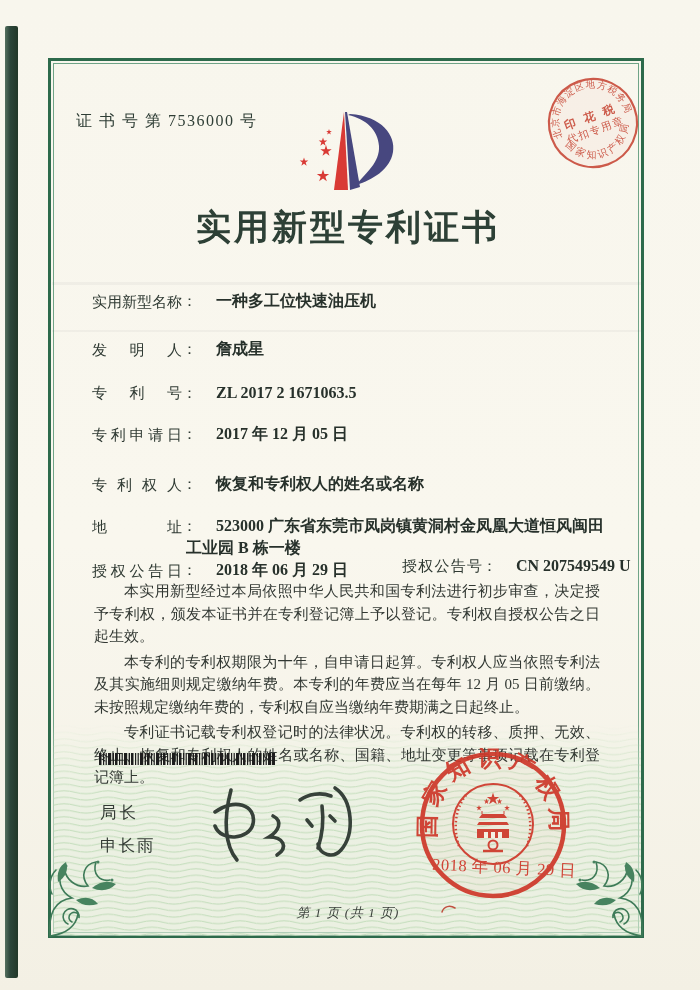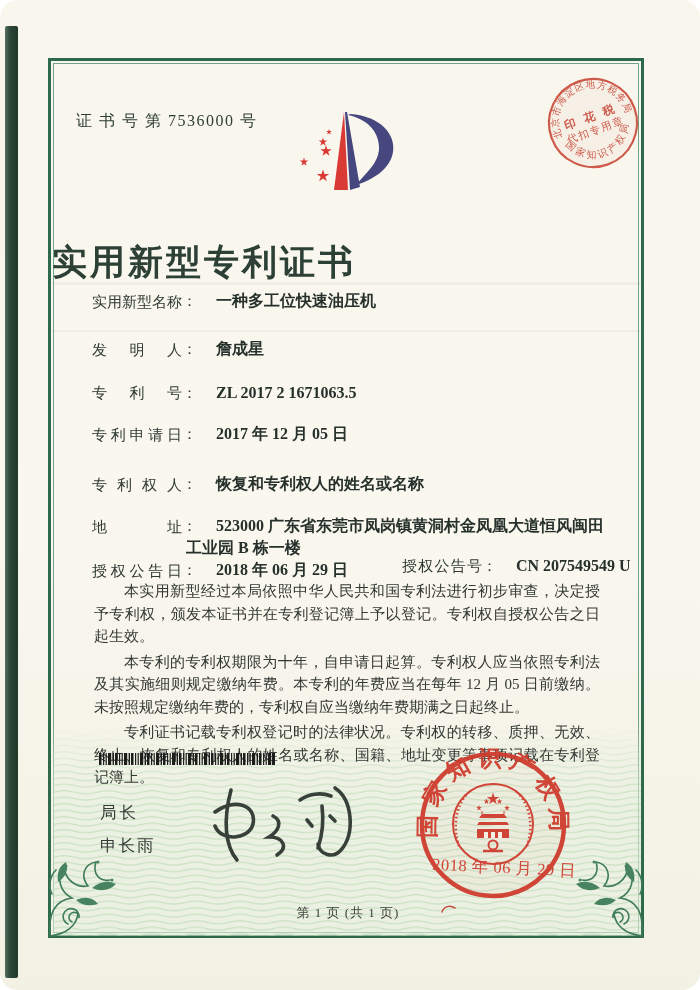--- a/index.html
+++ b/index.html
@@ -1,51 +1,51 @@
 <!DOCTYPE html>
 <html><head>
 <meta charset="utf-8">
 <style>
   html,body{margin:0;padding:0;background:#ffffff;}
   .stage{position:relative;width:700px;height:990px;overflow:hidden;
          background:linear-gradient(180deg,#f8f6ed 0%,#f9f7ee 55%,#f3f0e4 100%);
-         font-family:"Liberation Serif", serif;color:#2e3d34;border-radius:18px;}
+         font-family:"Liberation Serif", serif;color:#2e3d34;}
   .abs{position:absolute;}
   
   .spine{left:5px;top:26px;width:13px;height:952px;
          background:linear-gradient(90deg,#55705f,#2c463a 40%,#223829);border-radius:2px;}
   
   .frame{left:48px;top:58px;width:596px;height:880px;border:3px solid #2d6a4b;box-sizing:border-box;}
   .frame-inner{position:absolute;inset:2px;border:1.5px solid #6fa487;}
   
   .streak{left:52px;width:590px;background:rgba(110,110,110,.06);}
   
   .certno{left:76px;top:111px;font-size:16px;letter-spacing:1.5px;color:#2f3e36;}
   
-  .title{left:52px;top:204px;width:592px;font-size:35px;font-weight:bold;
-         letter-spacing:3px;color:#2d4036;margin-top:35px;}
+  .title{left:52px;top:204px;width:592px;text-align:center;font-size:35px;font-weight:bold;
+         letter-spacing:3px;color:#2d4036;}
   
   .frow{left:92px;font-size:16px;white-space:nowrap;}
   .flbl{display:inline-block;width:90px;font-size:15px;text-align:justify;text-align-last:justify;
         vertical-align:bottom;color:#2f3a33;}
   .fcolon{display:inline-block;width:14px;font-size:15px;color:#2f3a33;}
   .fval{margin-left:20px;font-weight:700;color:#27312b;}
   .frow2{left:402px;}
   .flbl2{display:inline-block;width:80px;font-size:15px;text-align:justify;text-align-last:justify;color:#2f3a33;}
   .addr2{left:186px;top:538px;font-size:16px;font-weight:700;color:#27312b;}
   
   .paras{left:94px;top:580px;width:522px;font-size:15px;line-height:22.5px;text-align:justify;color:#323833;}
   .paras p{margin:0 16px 3px 0;text-indent:2em;}
   
   .role{left:100px;top:802px;font-size:16.5px;letter-spacing:3px;color:#333b35;
         font-family:Liberation Mono, monospace;font-weight:500;}
   .oname{left:100px;top:835px;font-size:16.5px;letter-spacing:2px;color:#333b35;
         font-family:Liberation Serif, serif;font-weight:500;}
   
-  .footer{left:52px;top:904px;width:592px;text-align:center;font-size:13px;letter-spacing:1px;color:#3b413c;}
+  .footer{left:52px;top:904px;width:592px;text-align:center;font-size:13px;letter-spacing:1px;color:#3b413c;font-style:italic;}
   svg text{font-family:"Liberation Serif", serif;}
 </style>
 </head>
 <body>
 
 <div class="stage">
 
   <svg width="0" height="0" style="position:absolute" aria-hidden="true">
     <defs>
       <path id="star5" d="M0 -1 L0.225 -0.31 L0.951 -0.31 L0.363 0.118 L0.588 0.809 L0 0.382 L-0.588 0.809 L-0.363 0.118 L-0.951 -0.31 L-0.225 -0.31 Z"></path>

